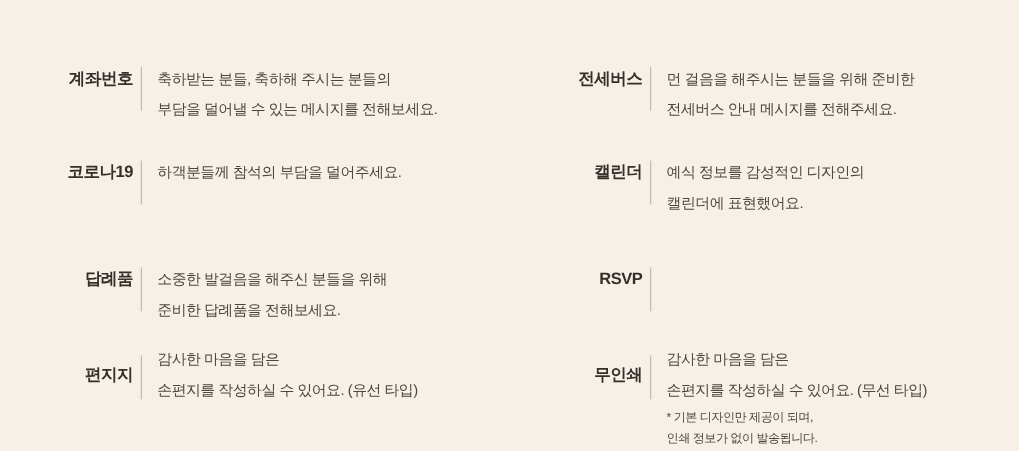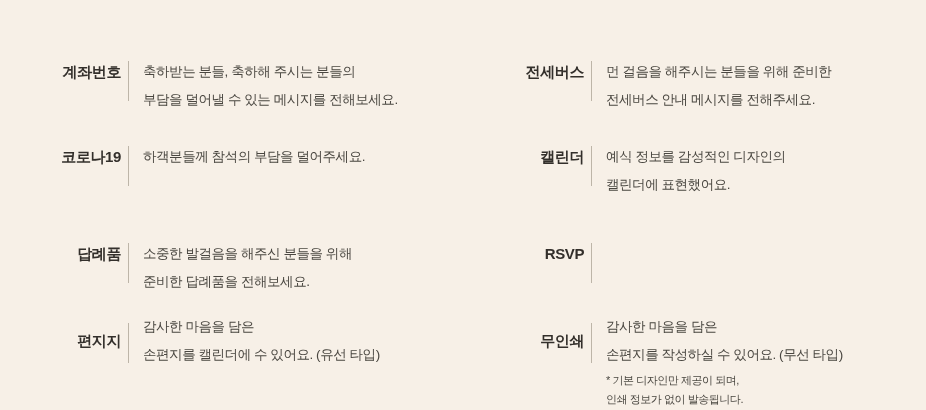--- a/index.html
+++ b/index.html
@@ -126,21 +126,21 @@
         <div class="body-line">소중한 발걸음을 해주신 분들을 위해</div>
         <div class="body-line">준비한 답례품을 전해보세요.</div>
       </div>
     </div>
 
     <div class="feature-row r3">
       <div class="row-label">편지지</div>
       <div class="row-divider"></div>
       <div class="row-body">
         <div class="body-line">감사한 마음을 담은</div>
-        <div class="body-line">손편지를 캘린더에 수 있어요. (유선 타입)</div>
+        <div class="body-line">손편지를 작성하실 수 있어요. (유선 타입)</div>
       </div>
     </div>
 
   </div>
 
   <div class="feature-col col-right">
 
     <div class="feature-row r0">
       <div class="row-label">전세버스</div>
       <div class="row-divider"></div>

